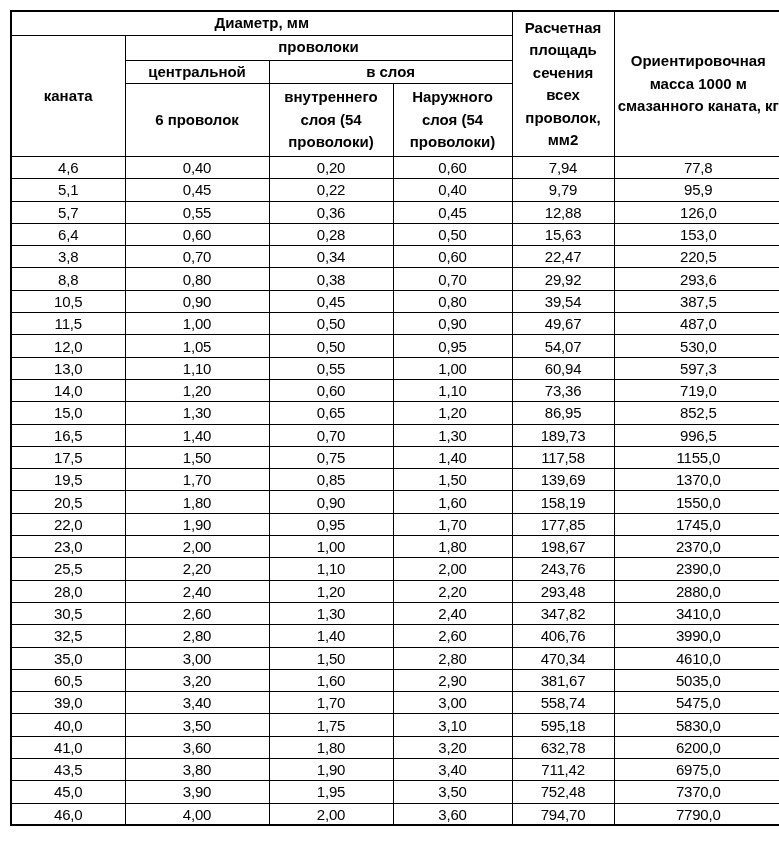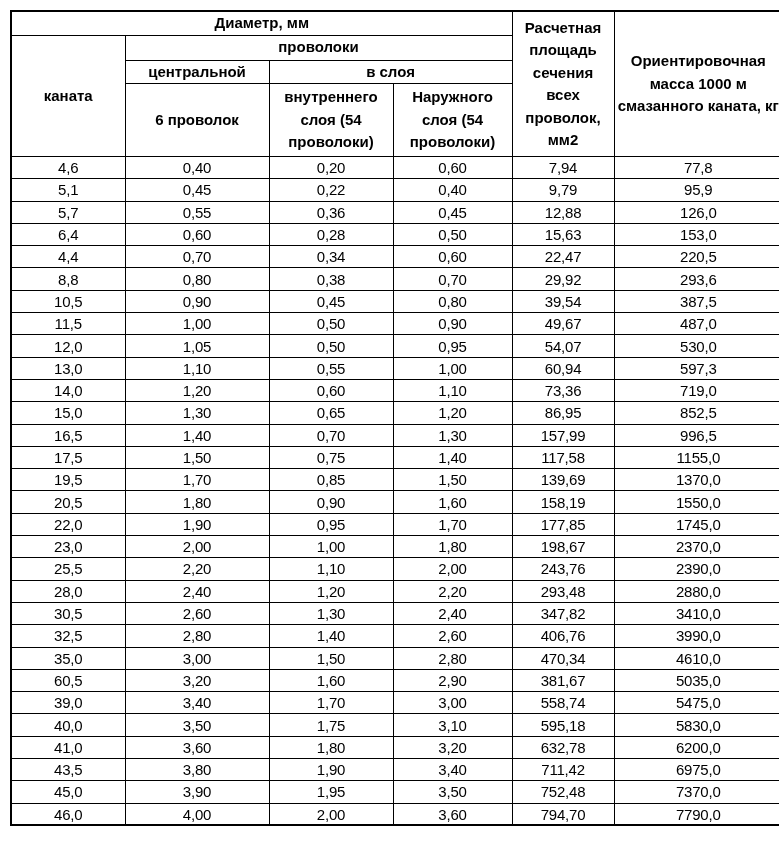--- a/index.html
+++ b/index.html
@@ -114,21 +114,21 @@
         </tr>
         <tr>
           <td>6,4</td>
           <td>0,60</td>
           <td>0,28</td>
           <td>0,50</td>
           <td>15,63</td>
           <td>153,0</td>
         </tr>
         <tr>
-          <td>4,4</td>
+          <td>3,8</td>
           <td>0,70</td>
           <td>0,34</td>
           <td>0,60</td>
           <td>22,47</td>
           <td>220,5</td>
         </tr>
         <tr>
           <td>8,8</td>
           <td>0,80</td>
           <td>0,38</td>
@@ -182,21 +182,21 @@
           <td>0,65</td>
           <td>1,20</td>
           <td>86,95</td>
           <td>852,5</td>
         </tr>
         <tr>
           <td>16,5</td>
           <td>1,40</td>
           <td>0,70</td>
           <td>1,30</td>
-          <td>157,99</td>
+          <td>189,73</td>
           <td>996,5</td>
         </tr>
         <tr>
           <td>17,5</td>
           <td>1,50</td>
           <td>0,75</td>
           <td>1,40</td>
           <td>117,58</td>
           <td>1155,0</td>
         </tr>

